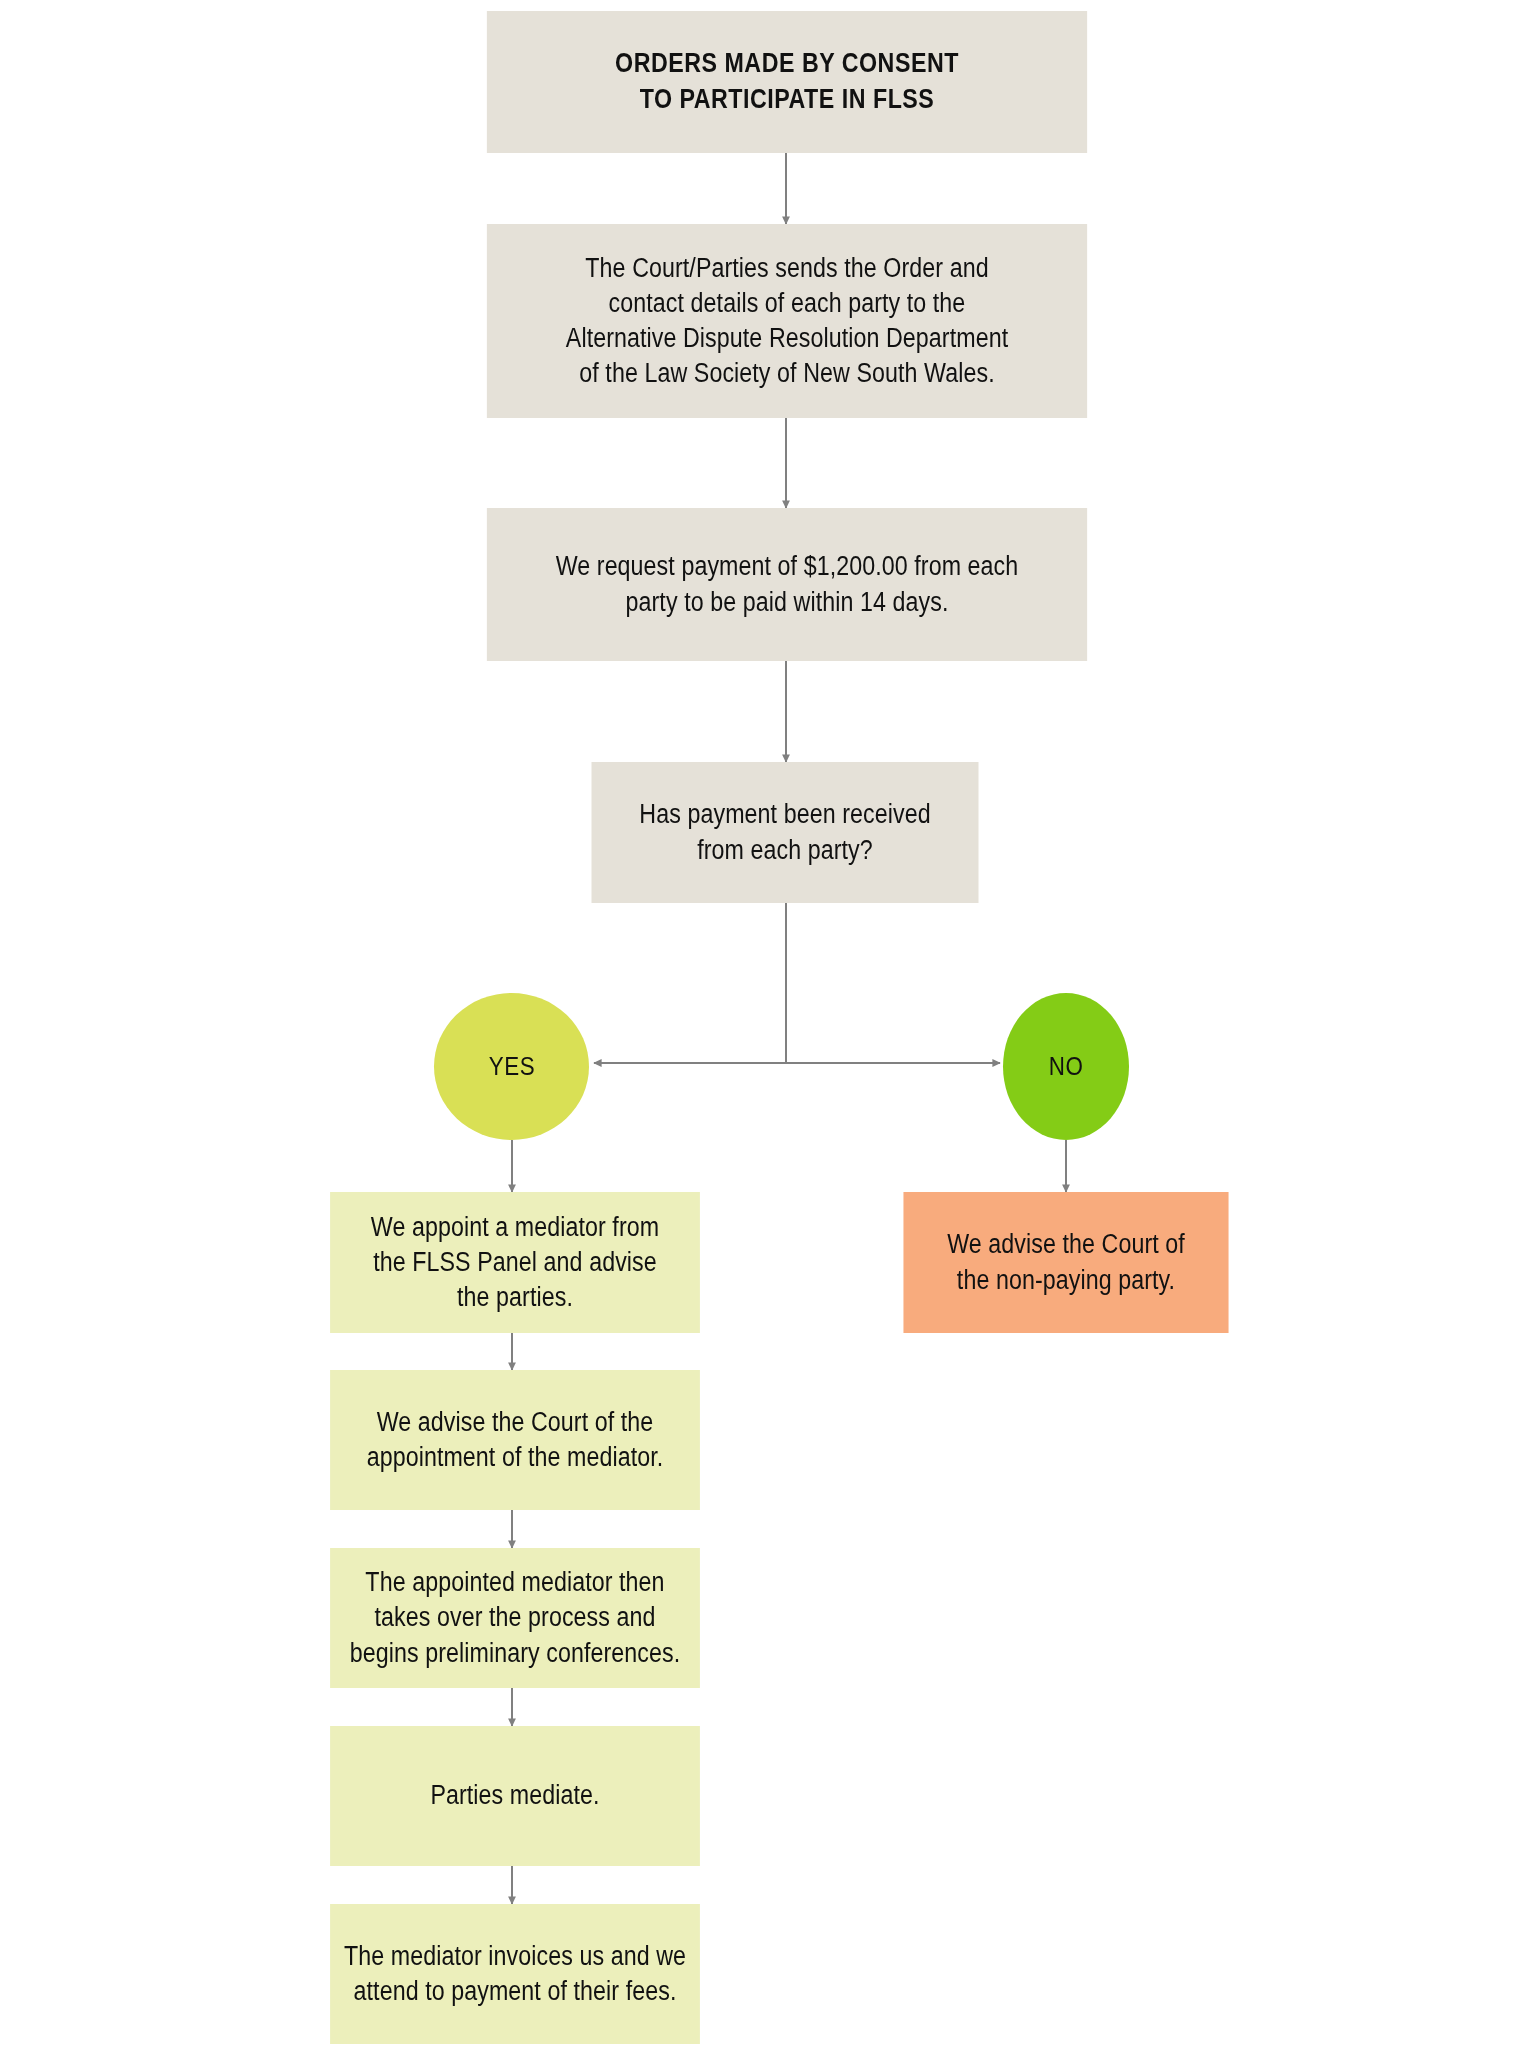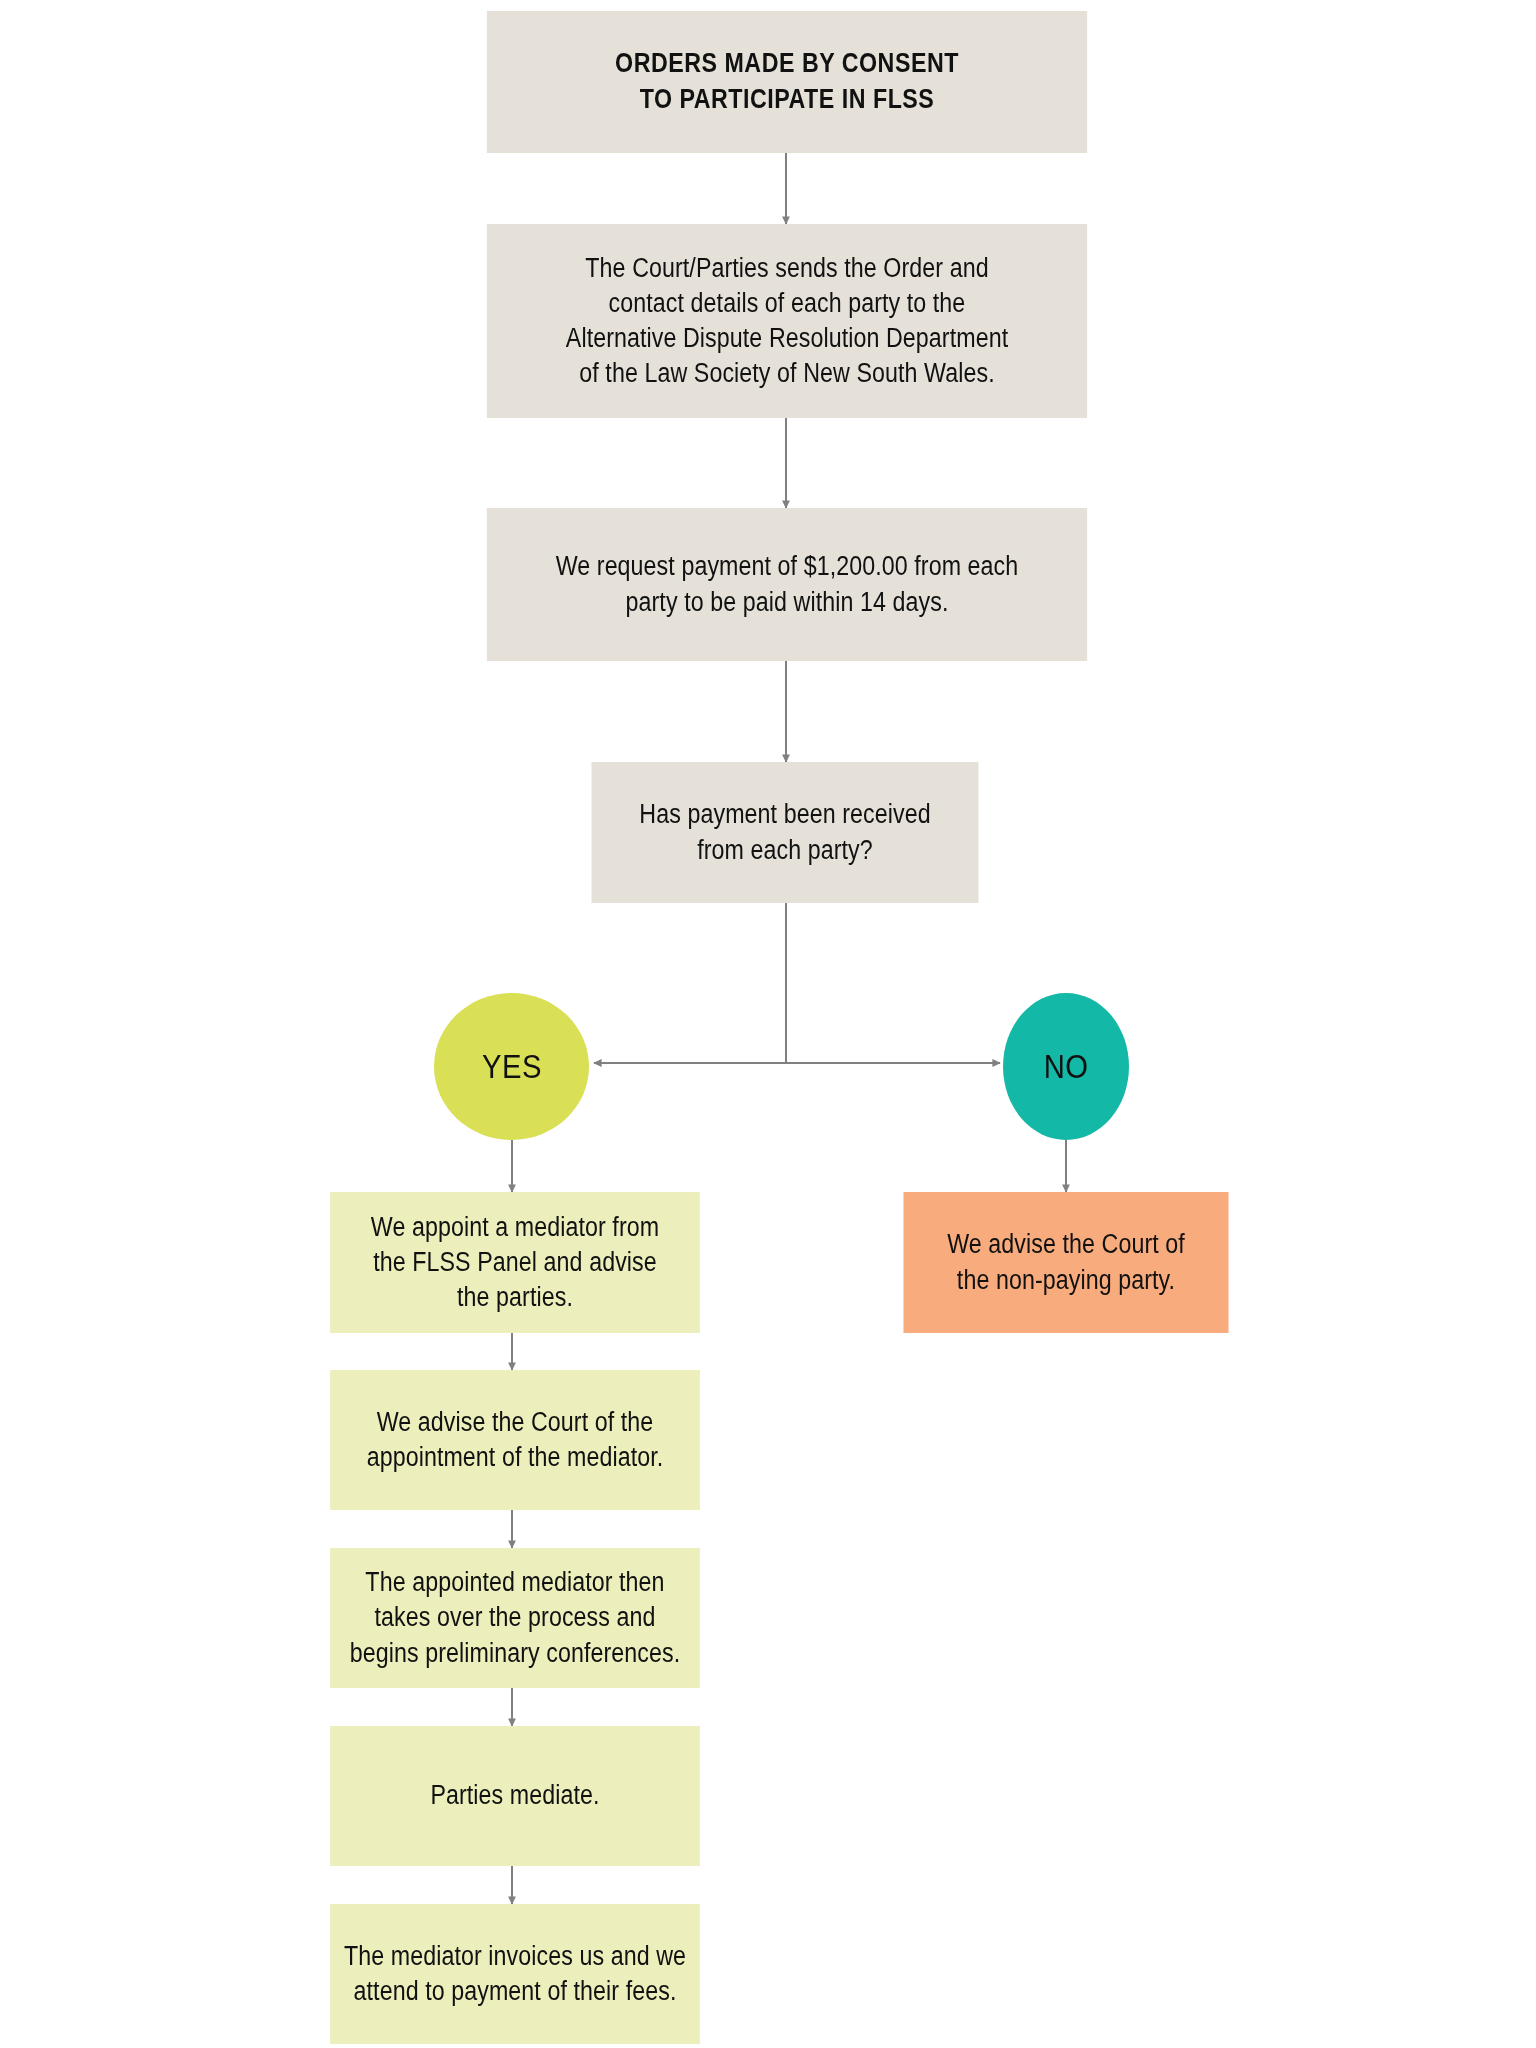--- a/index.html
+++ b/index.html
@@ -55,27 +55,27 @@
   }
 
   .circle {
     position: absolute;
     border-radius: 50%;
     display: flex;
     align-items: center;
     justify-content: center;
     color: #111111;
     font-weight: 400;
-    font-size: 34px;
+    font-size: 26px;
     letter-spacing: 0.6px;
     font-family: "Liberation Sans Narrow", "Liberation Sans", "DejaVu Sans", sans-serif;
   }
   .circle span { transform: scaleX(0.86); display:block; }
   .circle-yes { background: #d9e055; }
-  .circle-no  { background: #14b8a6; }
+  .circle-no  { background: #84cc16; }
 
   svg.connectors {
     position: absolute;
     left: 0; top: 0;
     width: 1536px;
     height: 2048px;
     pointer-events: none;
   }
 </style>
 </head>

